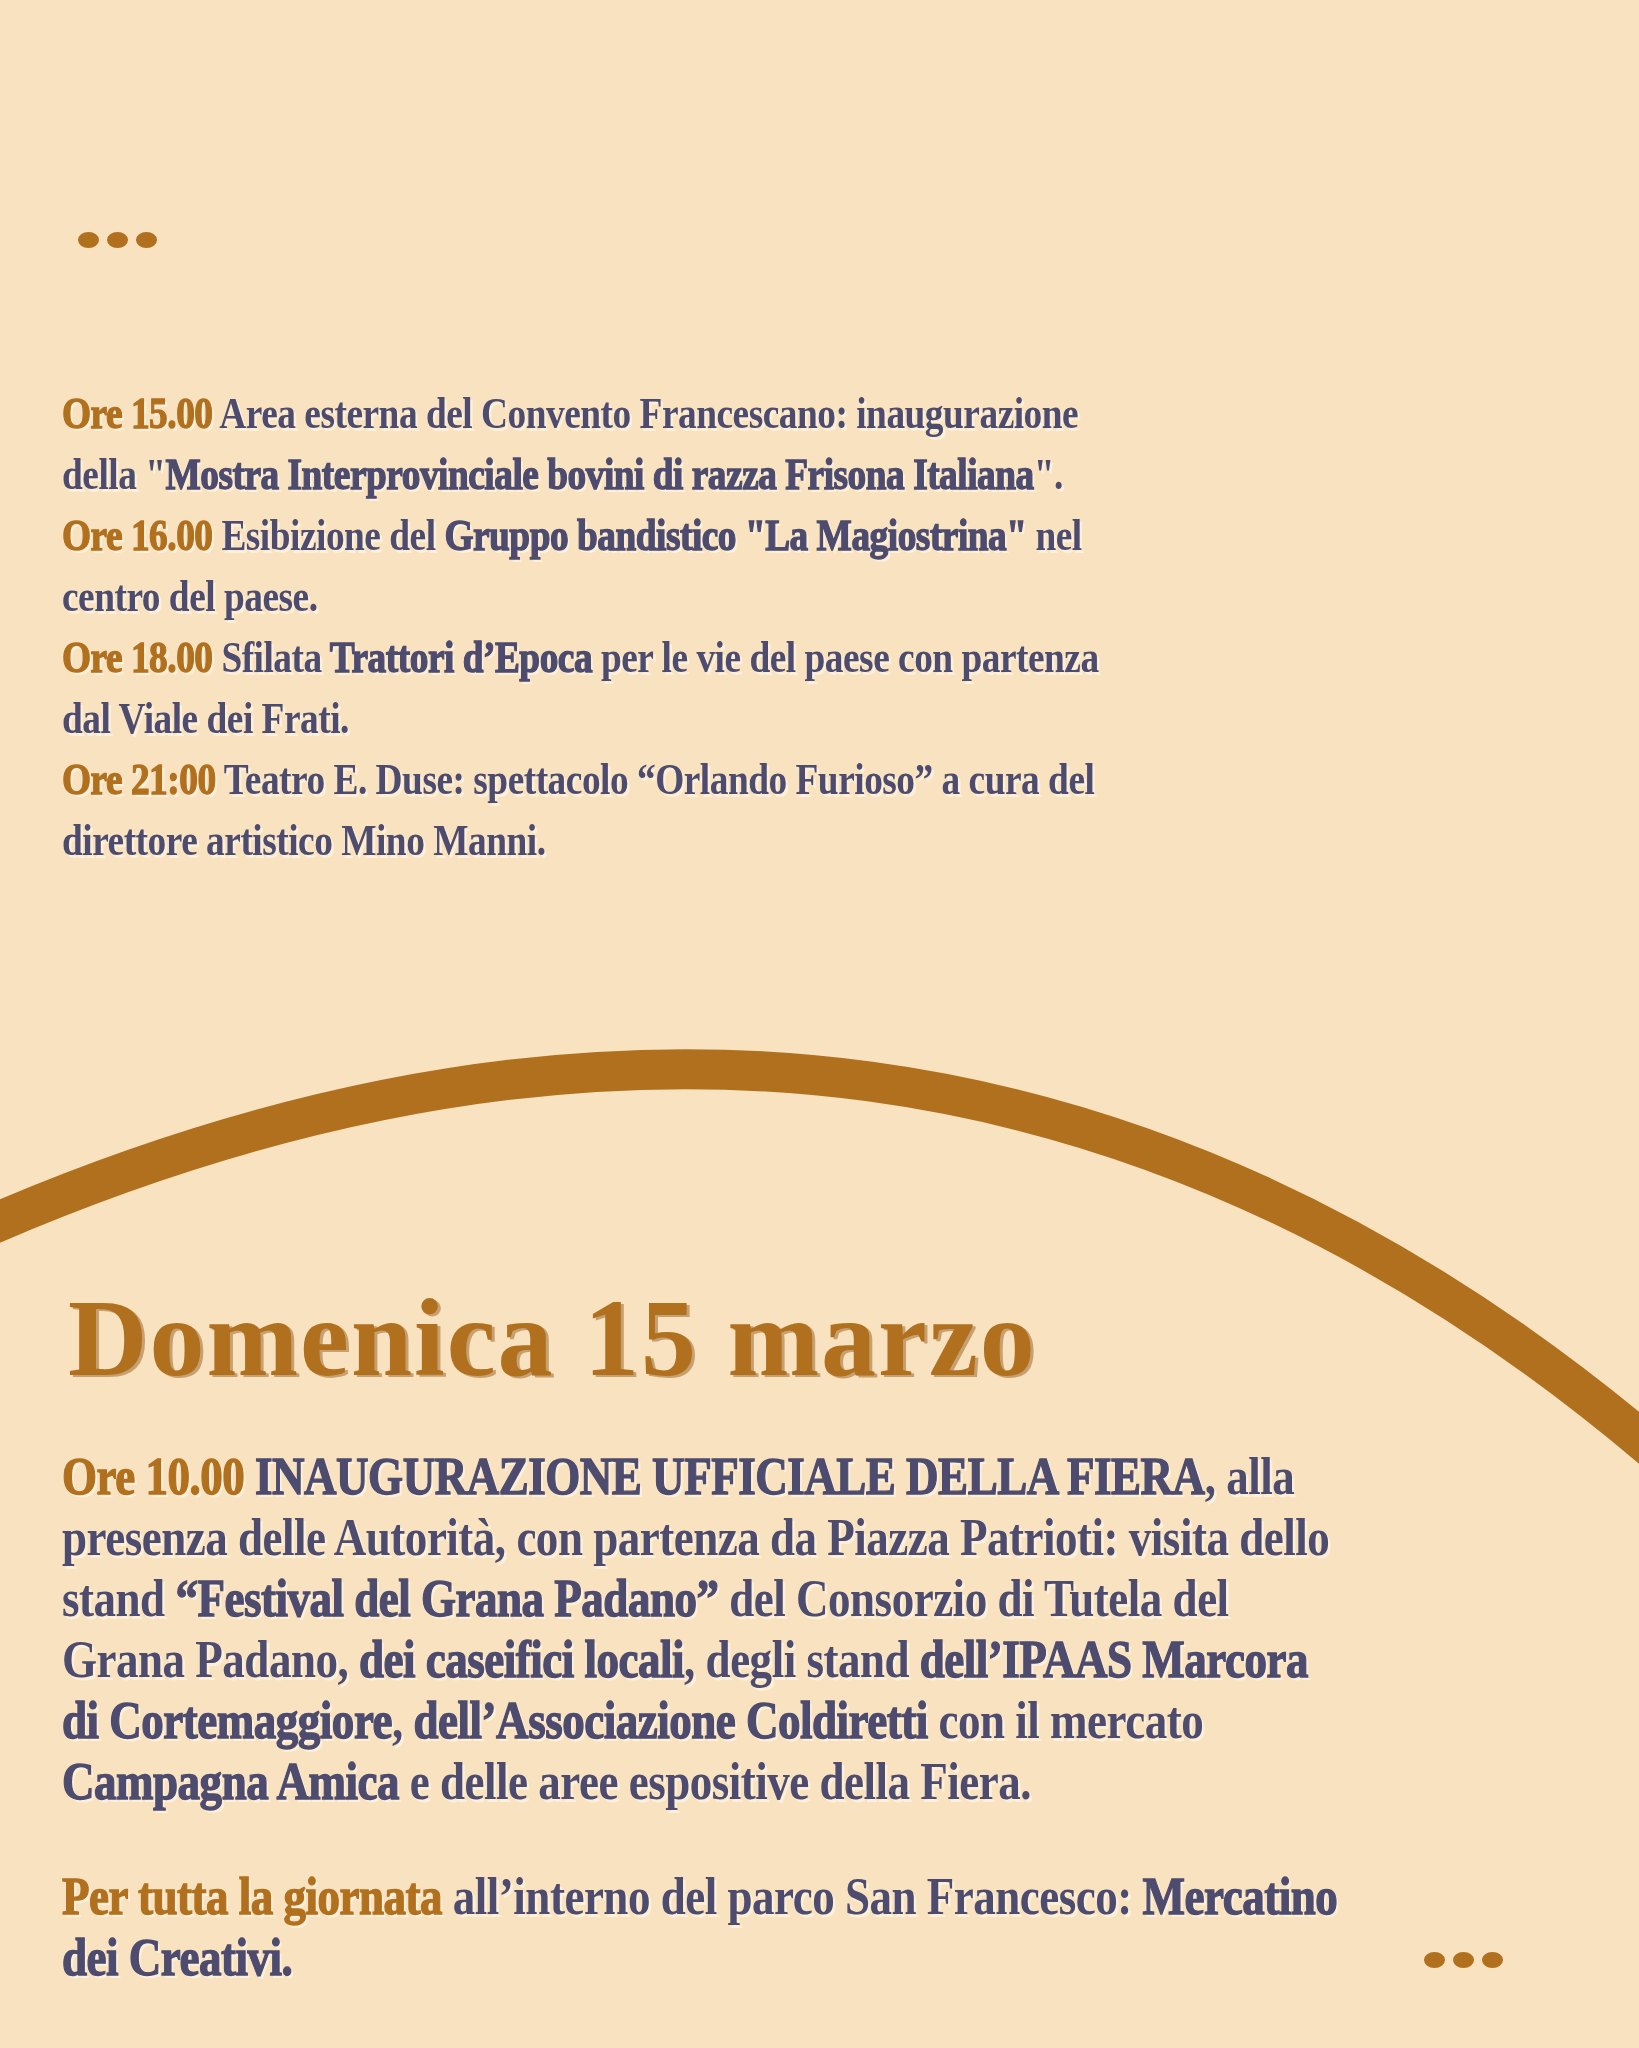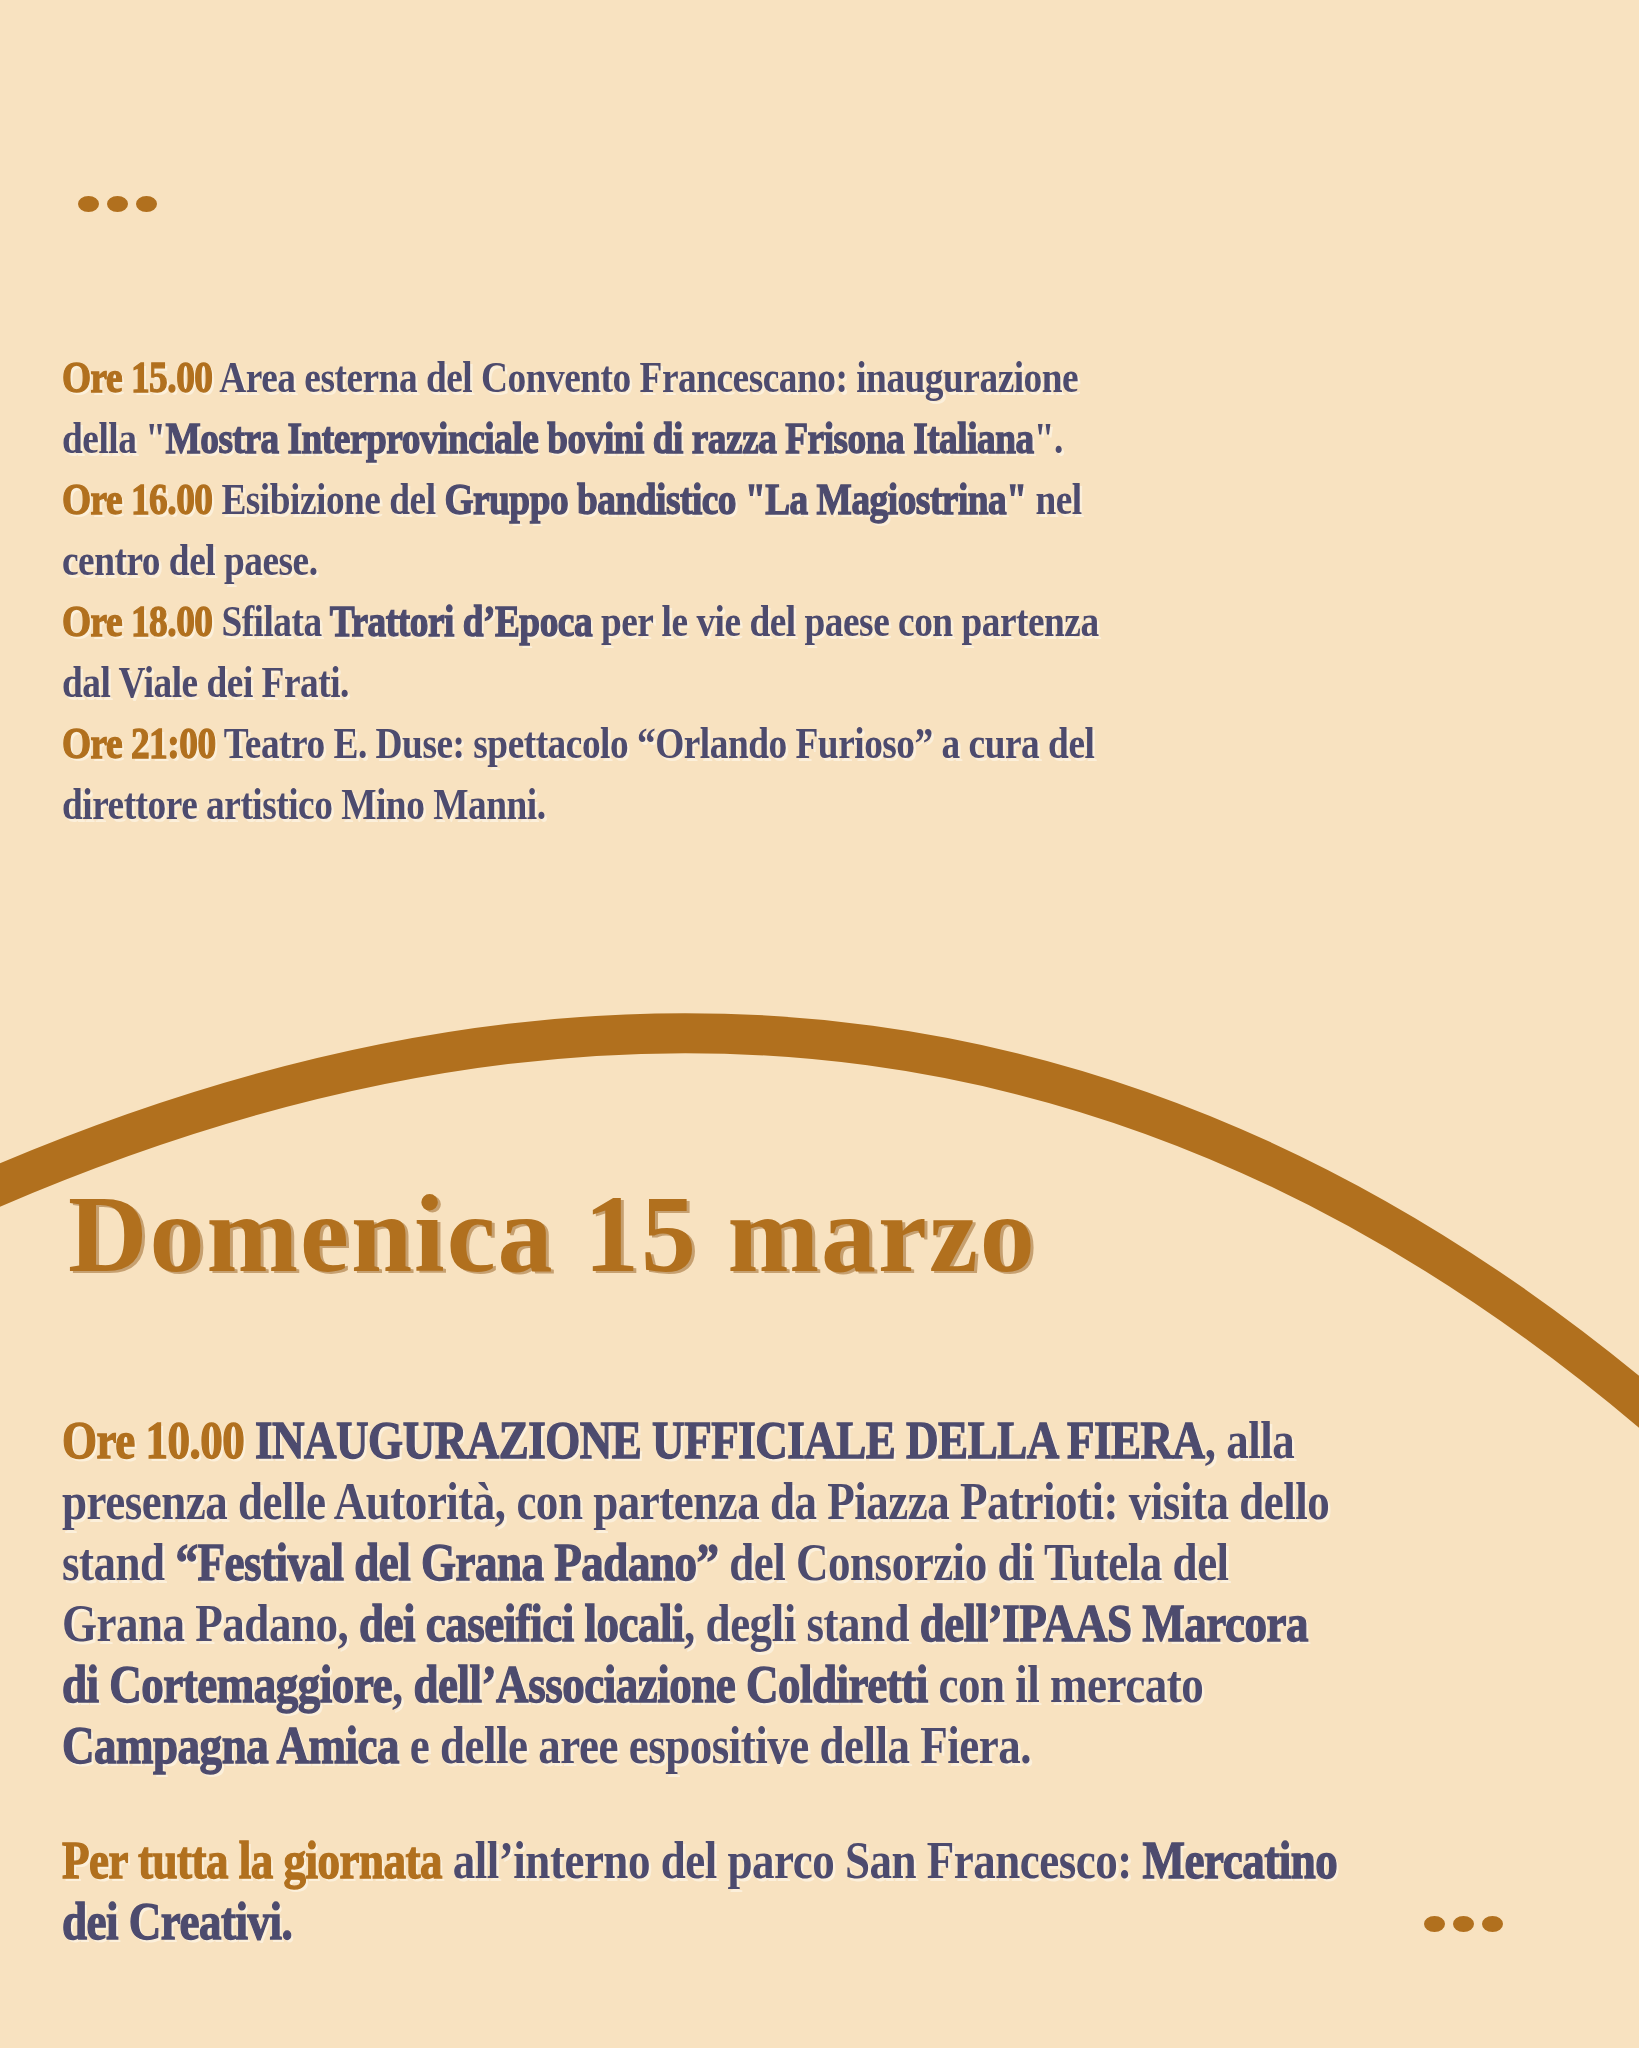--- a/index.html
+++ b/index.html
@@ -6,21 +6,21 @@
     --bg:#f8e2c0;
     --accent:#b1701e;
     --ink:#4d4b6e;
   }
   html,body{margin:0;padding:0;}
   body{
     width:1639px;height:2048px;position:relative;overflow:hidden;
     background:var(--bg);
     font-family:"Liberation Serif","DejaVu Serif",serif;
   }
-  .page{position:absolute;inset:0;}
+  .page{position:absolute;inset:0;margin-top:36px;}
   .dots{position:absolute;display:flex;gap:8px;}
   .dot{width:21px;height:16px;border-radius:50%;background:var(--accent);}
   .dots-top{left:78px;top:196px;}
   .dots-bottom{left:1424px;top:1916px;}
   .arc-svg{position:absolute;left:0;top:0;pointer-events:none;}
   .arc-path{stroke:var(--accent);stroke-width:40;fill:none;}
   .para{
     position:absolute;left:62px;
     color:var(--ink);
     font-weight:700;
@@ -29,21 +29,21 @@
     transform-origin:0 0;
     text-shadow:3px 3px 0 rgba(255,253,246,0.5);
   }
   .para .line{white-space:nowrap;line-height:61px;}
   .para-1{top:347px;font-size:44px;}
   .para-2{top:1410px;font-size:53px;}
   .para-3{top:1830px;font-size:53px;}
   .seg-b,.seg-time{-webkit-text-stroke:1.3px currentColor;}
   .seg-time{color:var(--accent);}
   .heading{
-    position:absolute;left:68px;top:1174px;margin:0;
+    position:absolute;left:68px;top:1242px;margin:0;
     font-size:110px;line-height:1.1;font-weight:700;
     color:var(--accent);letter-spacing:2px;white-space:nowrap;
     text-shadow:3px 2px 0 rgba(138,80,16,0.45);
     text-align:center;
   }
 </style>
 </head>
 <body>
 
 <div class="page">

